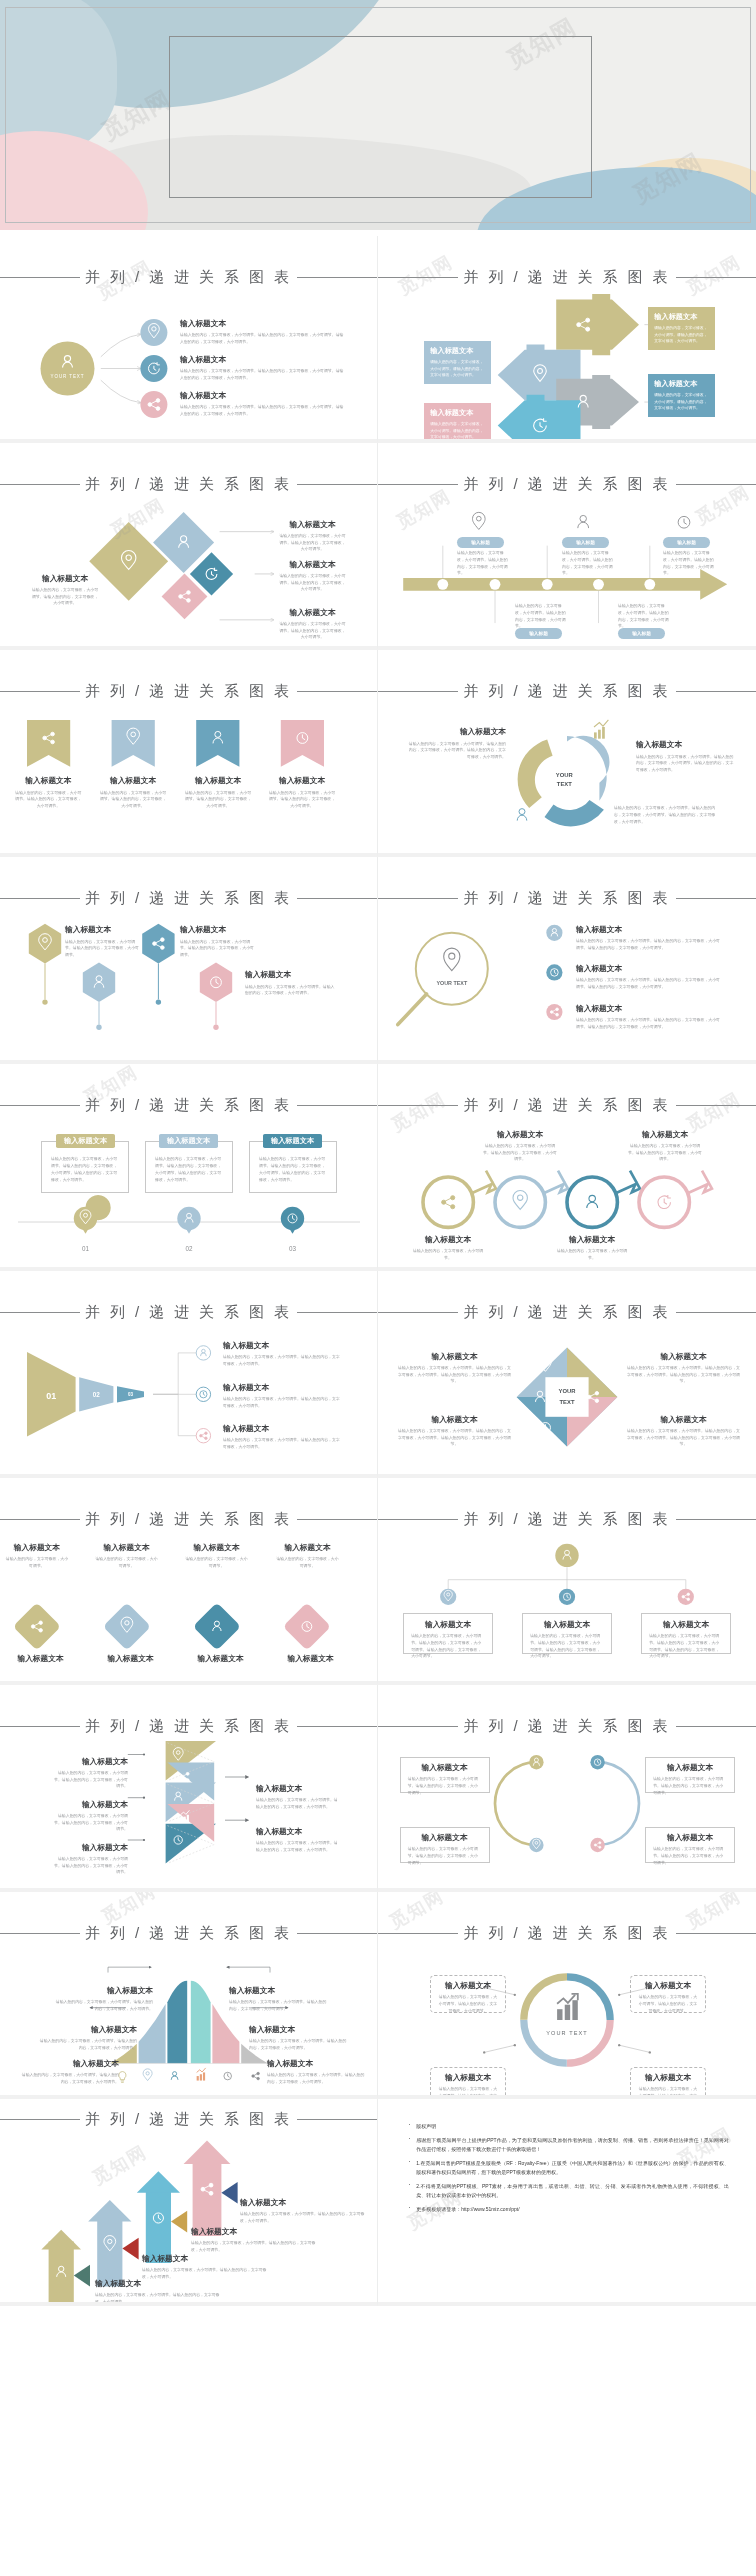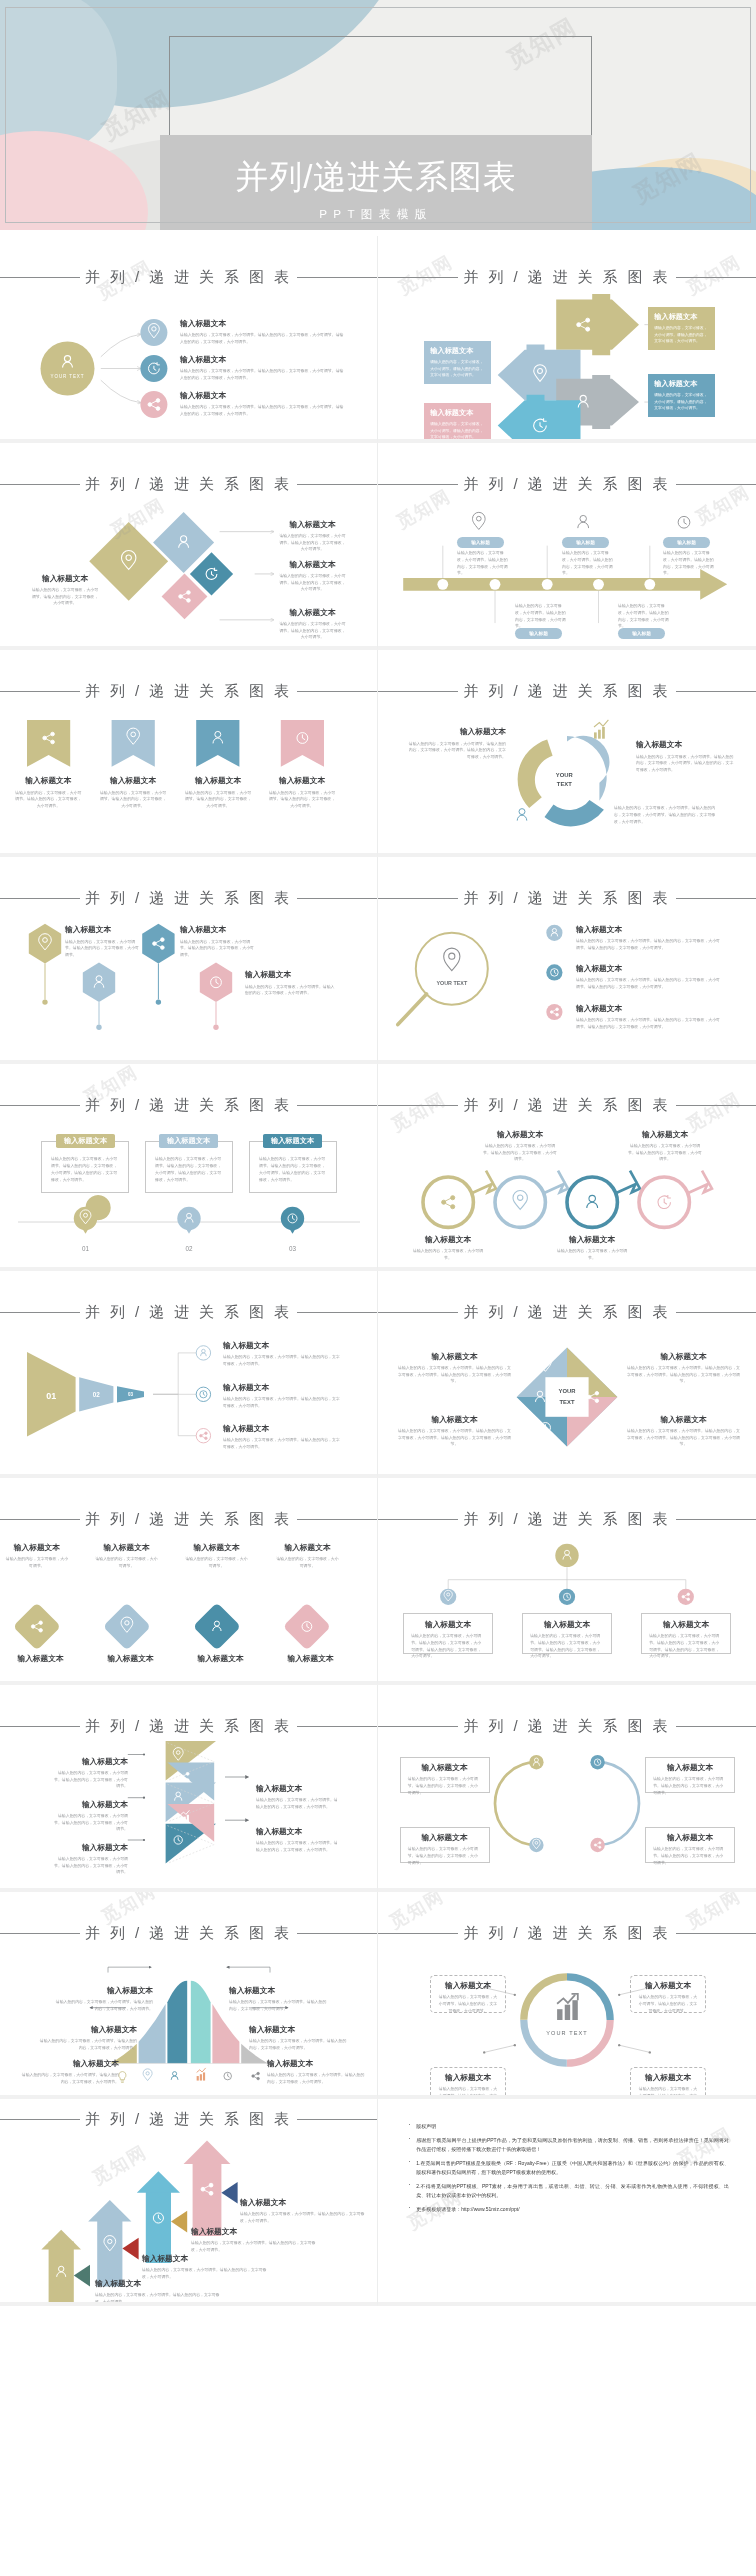--- a/index.html
+++ b/index.html
@@ -53,24 +53,20 @@
 <body>
 
 <div class="cover">
   <div class="blob b-blue1"></div>
   <div class="blob b-blue2"></div>
   <div class="blob b-grey"></div>
   <div class="blob b-pink"></div>
   <div class="blob b-cream"></div>
   <div class="blob b-blue3"></div>
   <div class="shadowbox"></div>
-  <div class="titlebox">
-    <h1>并列/递进关系图表</h1>
-    <h2>PPT图表模版</h2>
-  </div>
   <div class="frame"></div>
   <div class="wm" style="left:99px;top:99px;">觅知网</div>
   <div class="wm" style="left:504px;top:27px;">觅知网</div>
   <div class="wm" style="left:630px;top:162px;">觅知网</div>
 </div>
 
 <div class="grid">
 
 <div class="slide">
   <div class="sh">

